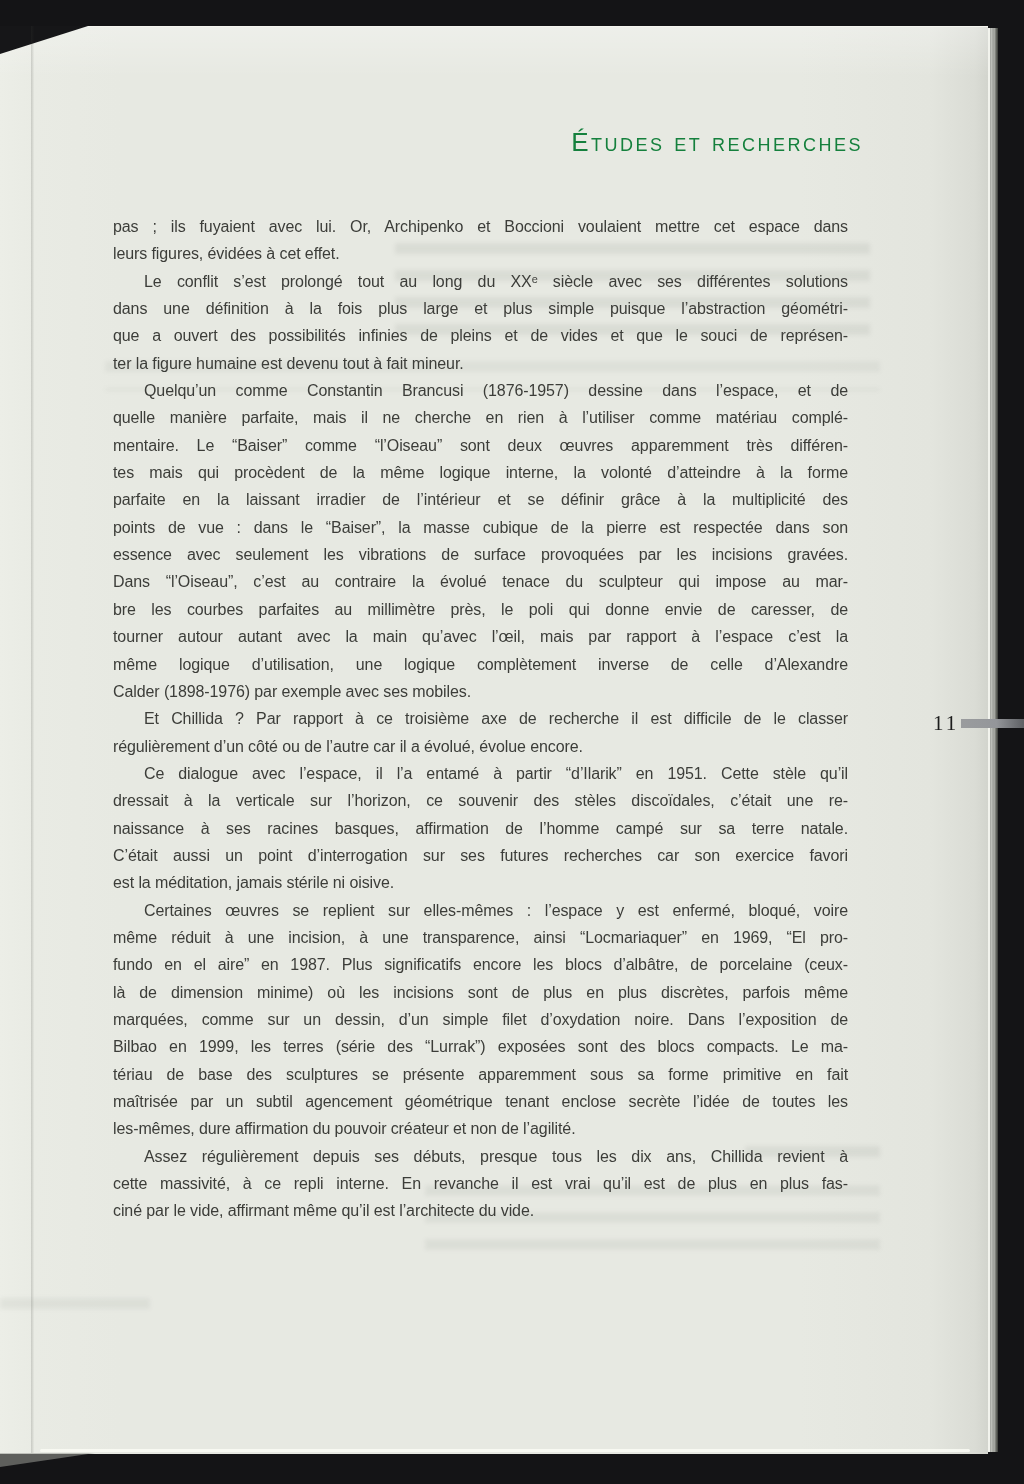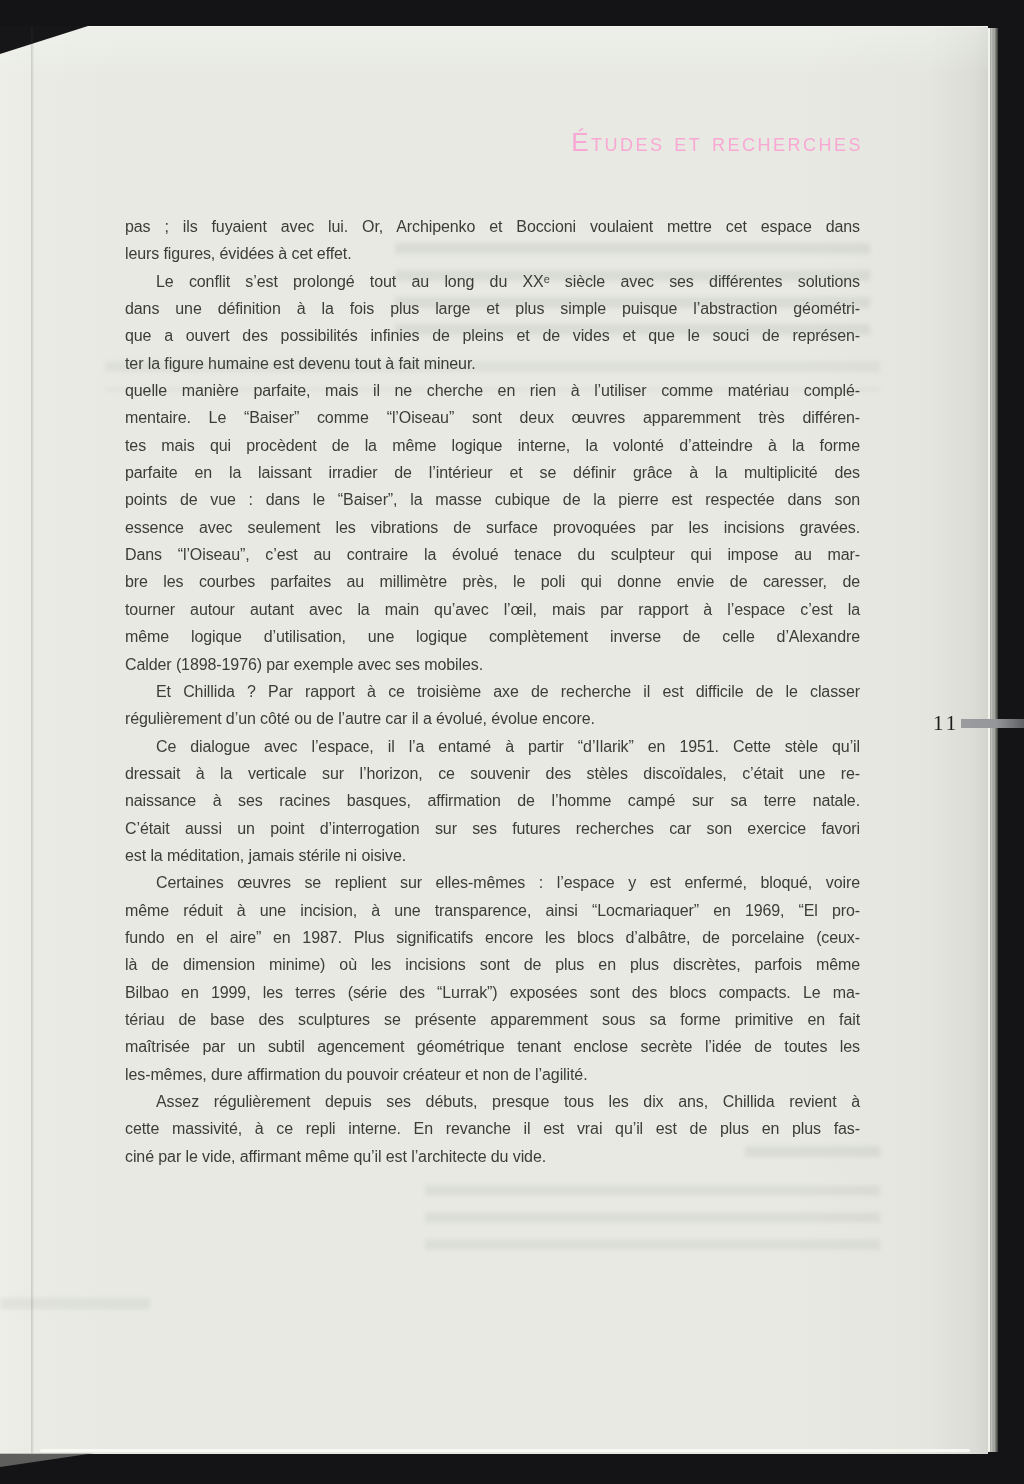--- a/index.html
+++ b/index.html
@@ -62,34 +62,33 @@
       #6f716b 8px, #3a3c38 10px);
   }
   
   .running-head {
     position: absolute;
     top: 127px; right: 161px;
     font-family: "Liberation Sans", sans-serif;
     font-size: 26px;
     font-variant: small-caps;
     letter-spacing: 2.5px;
-    color: #f9a8d4;
+    color: #15803d;
     font-weight: 400;
   }
   
   .textblock {
     position: absolute;
     left: 113px; top: 213px;
     width: 735px;
     font-family: "Liberation Sans", sans-serif;
     font-size: 16px;
     line-height: 27.35px;
     letter-spacing: -0.1px;
     color: #3c3d39;
-    margin-left: 12px;
   }
   .textblock .line { text-align: justify; text-align-last: justify; }
   .textblock .line.last { text-align-last: left; }
   .textblock .line.indent { text-indent: 31px; }
   
   .pagenum-wrap {
     position: absolute;
     left: 933px; top: 711px;
     display: flex; align-items: center;
     z-index: 5;
@@ -160,20 +159,21 @@
 
   <div class="running-head">Études et recherches</div>
 
   <div class="textblock" id="textblock">
       <div class="line">pas ; ils fuyaient avec lui. Or, Archipenko et Boccioni voulaient mettre cet espace dans</div>
       <div class="line last">leurs figures, évidées à cet effet.</div>
       <div class="line indent">Le conflit s’est prolongé tout au long du XXᵉ siècle avec ses différentes solutions</div>
       <div class="line">dans une définition à la fois plus large et plus simple puisque l’abstraction géométri-</div>
       <div class="line">que a ouvert des possibilités infinies de pleins et de vides et que le souci de représen-</div>
       <div class="line last">ter la figure humaine est devenu tout à fait mineur.</div>
+      <div class="line indent">Quelqu’un comme Constantin Brancusi (1876-1957) dessine dans l’espace, et de</div>
       <div class="line">quelle manière parfaite, mais il ne cherche en rien à l’utiliser comme matériau complé-</div>
       <div class="line">mentaire. Le “Baiser” comme “l’Oiseau” sont deux œuvres apparemment très différen-</div>
       <div class="line">tes mais qui procèdent de la même logique interne, la volonté d’atteindre à la forme</div>
       <div class="line">parfaite en la laissant irradier de l’intérieur et se définir grâce à la multiplicité des</div>
       <div class="line">points de vue : dans le “Baiser”, la masse cubique de la pierre est respectée dans son</div>
       <div class="line">essence avec seulement les vibrations de surface provoquées par les incisions gravées.</div>
       <div class="line">Dans “l’Oiseau”, c’est au contraire la évolué tenace du sculpteur qui impose au mar-</div>
       <div class="line">bre les courbes parfaites au millimètre près, le poli qui donne envie de caresser, de</div>
       <div class="line">tourner autour autant avec la main qu’avec l’œil, mais par rapport à l’espace c’est la</div>
       <div class="line">même logique d’utilisation, une logique complètement inverse de celle d’Alexandre</div>
@@ -182,20 +182,21 @@
       <div class="line last">régulièrement d’un côté ou de l’autre car il a évolué, évolue encore.</div>
       <div class="line indent">Ce dialogue avec l’espace, il l’a entamé à partir “d’Ilarik” en 1951. Cette stèle qu’il</div>
       <div class="line">dressait à la verticale sur l’horizon, ce souvenir des stèles discoïdales, c’était une re-</div>
       <div class="line">naissance à ses racines basques, affirmation de l’homme campé sur sa terre natale.</div>
       <div class="line">C’était aussi un point d’interrogation sur ses futures recherches car son exercice favori</div>
       <div class="line last">est la méditation, jamais stérile ni oisive.</div>
       <div class="line indent">Certaines œuvres se replient sur elles-mêmes : l’espace y est enfermé, bloqué, voire</div>
       <div class="line">même réduit à une incision, à une transparence, ainsi “Locmariaquer” en 1969, “El pro-</div>
       <div class="line">fundo en el aire” en 1987. Plus significatifs encore les blocs d’albâtre, de porcelaine (ceux-</div>
       <div class="line">là de dimension minime) où les incisions sont de plus en plus discrètes, parfois même</div>
+      <div class="line">marquées, comme sur un dessin, d’un simple filet d’oxydation noire. Dans l’exposition de</div>
       <div class="line">Bilbao en 1999, les terres (série des “Lurrak”) exposées sont des blocs compacts. Le ma-</div>
       <div class="line">tériau de base des sculptures se présente apparemment sous sa forme primitive en fait</div>
       <div class="line">maîtrisée par un subtil agencement géométrique tenant enclose secrète l’idée de toutes les</div>
       <div class="line last">les-mêmes, dure affirmation du pouvoir créateur et non de l’agilité.</div>
       <div class="line indent">Assez régulièrement depuis ses débuts, presque tous les dix ans, Chillida revient à</div>
       <div class="line">cette massivité, à ce repli interne. En revanche il est vrai qu’il est de plus en plus fas-</div>
       <div class="line last">ciné par le vide, affirmant même qu’il est l’architecte du vide.</div>
     </div>
 
   <div class="pagenum-wrap">

